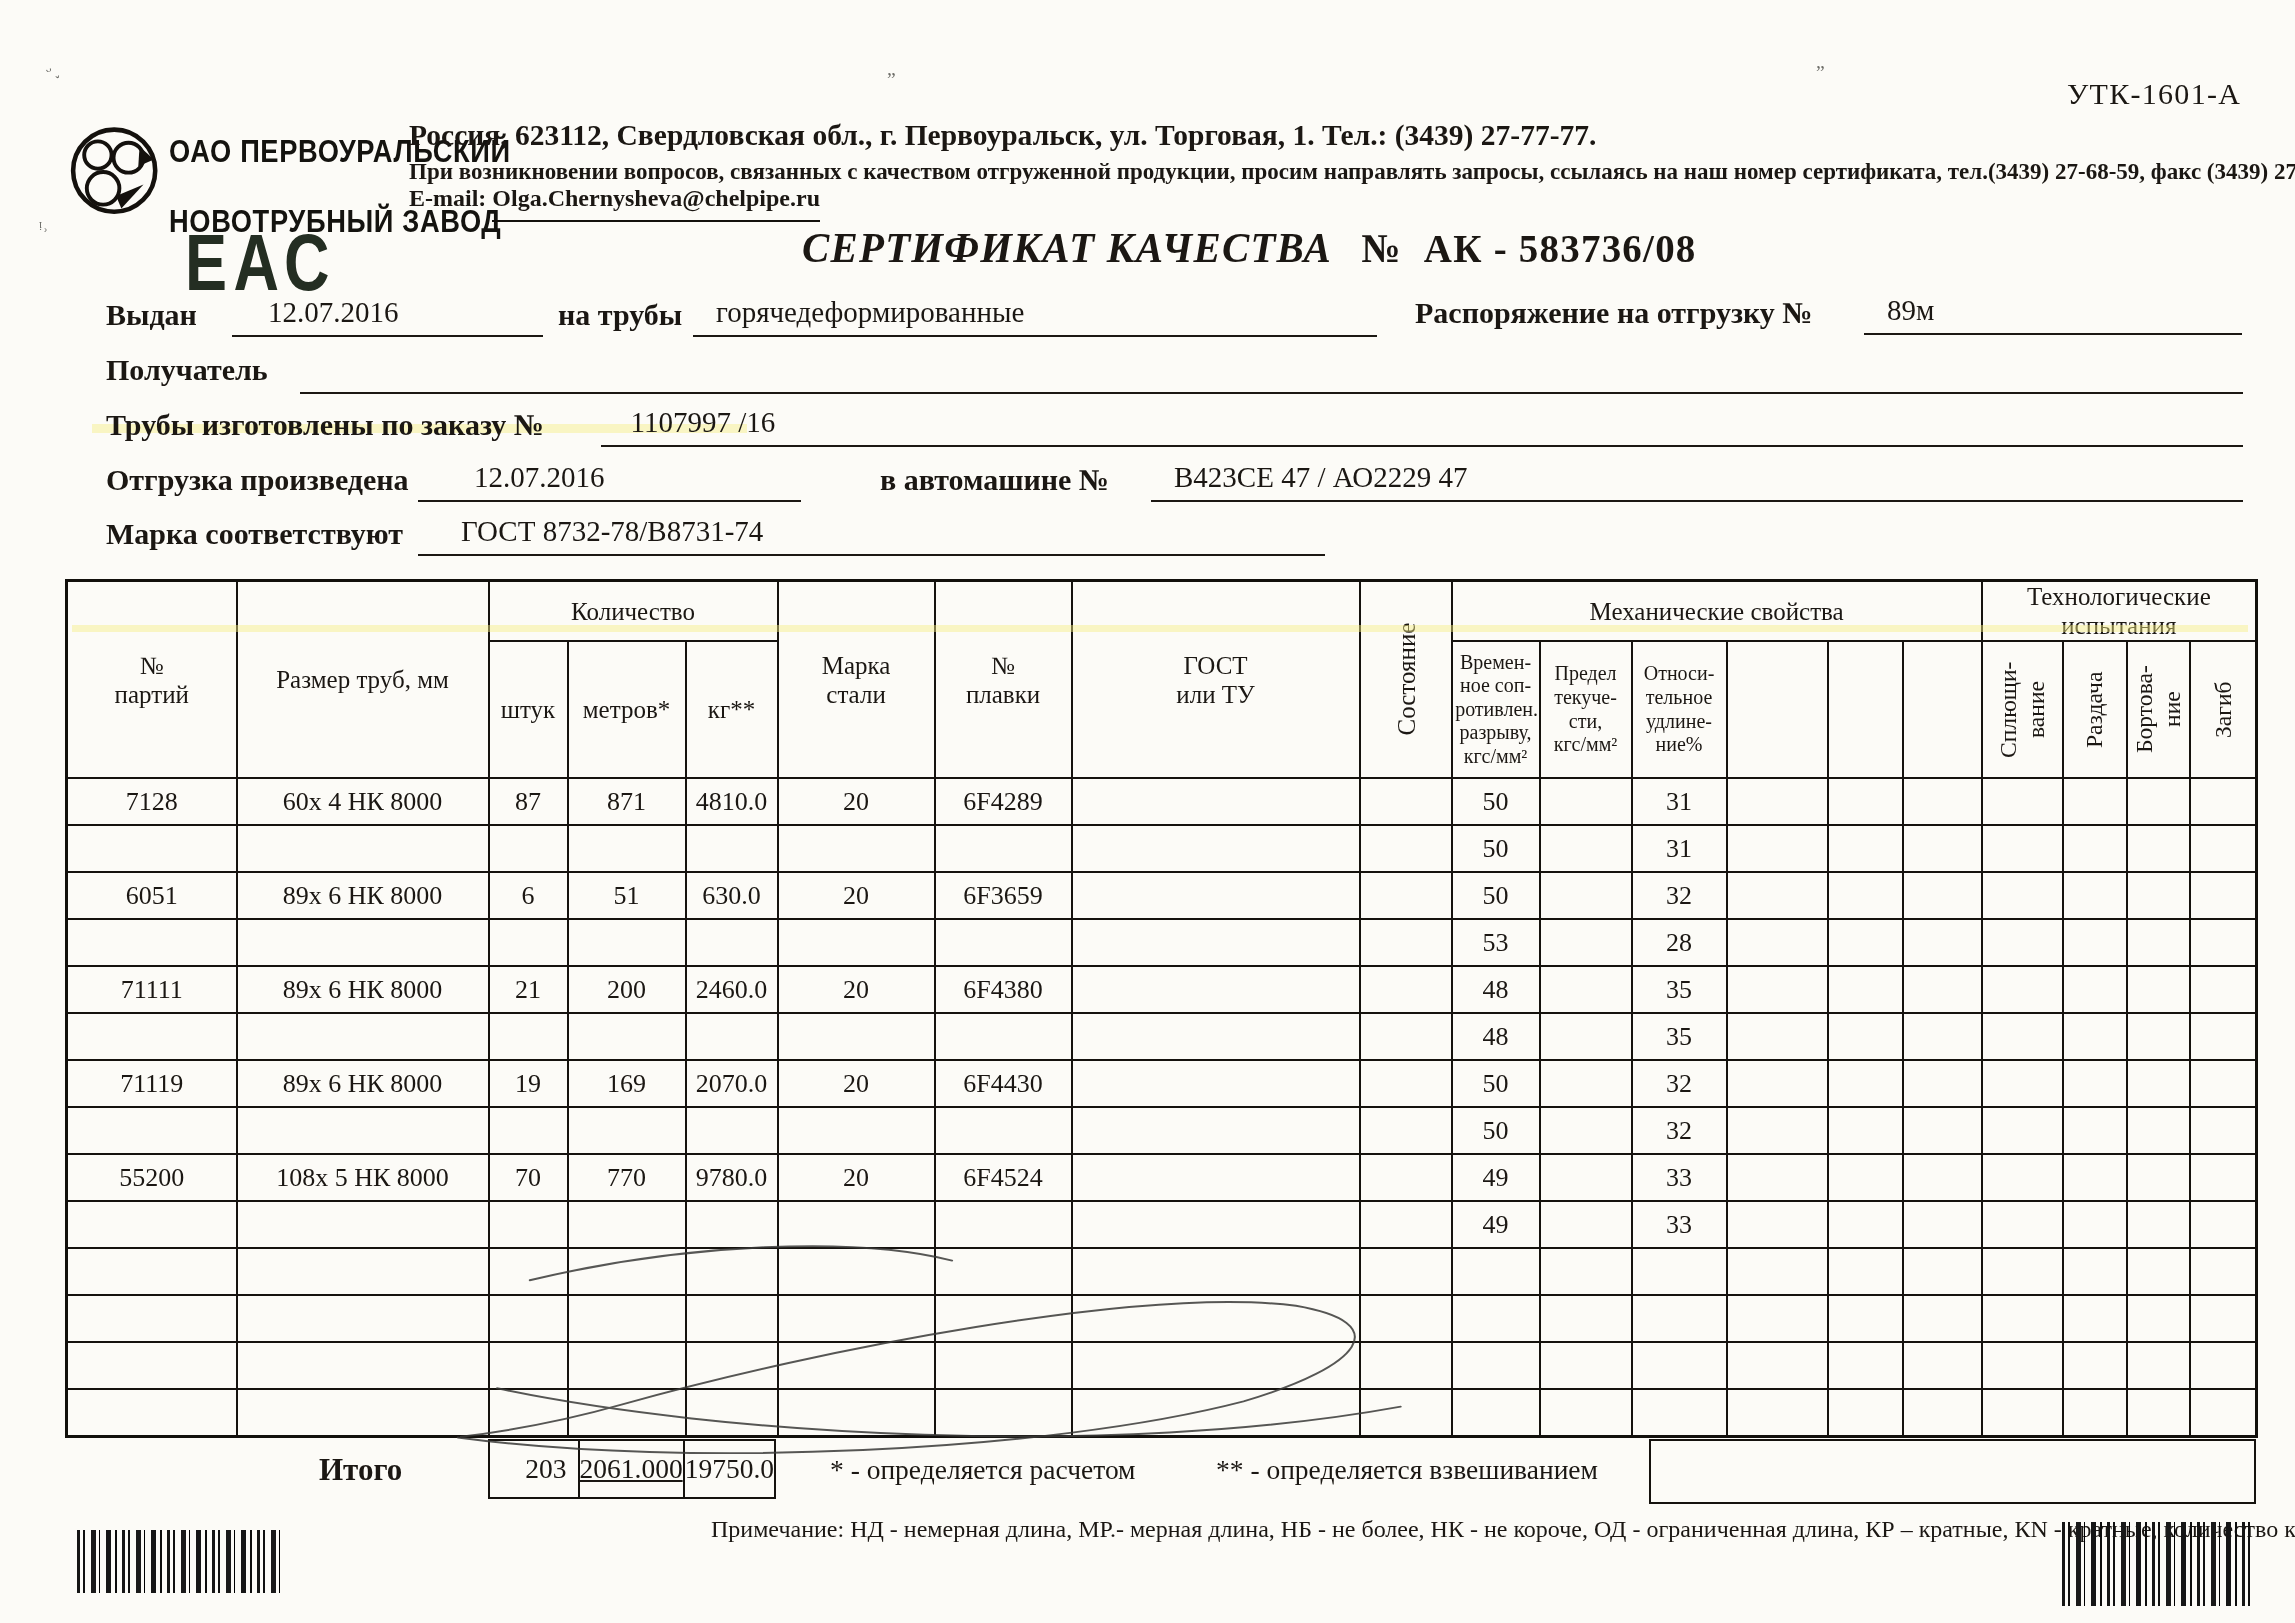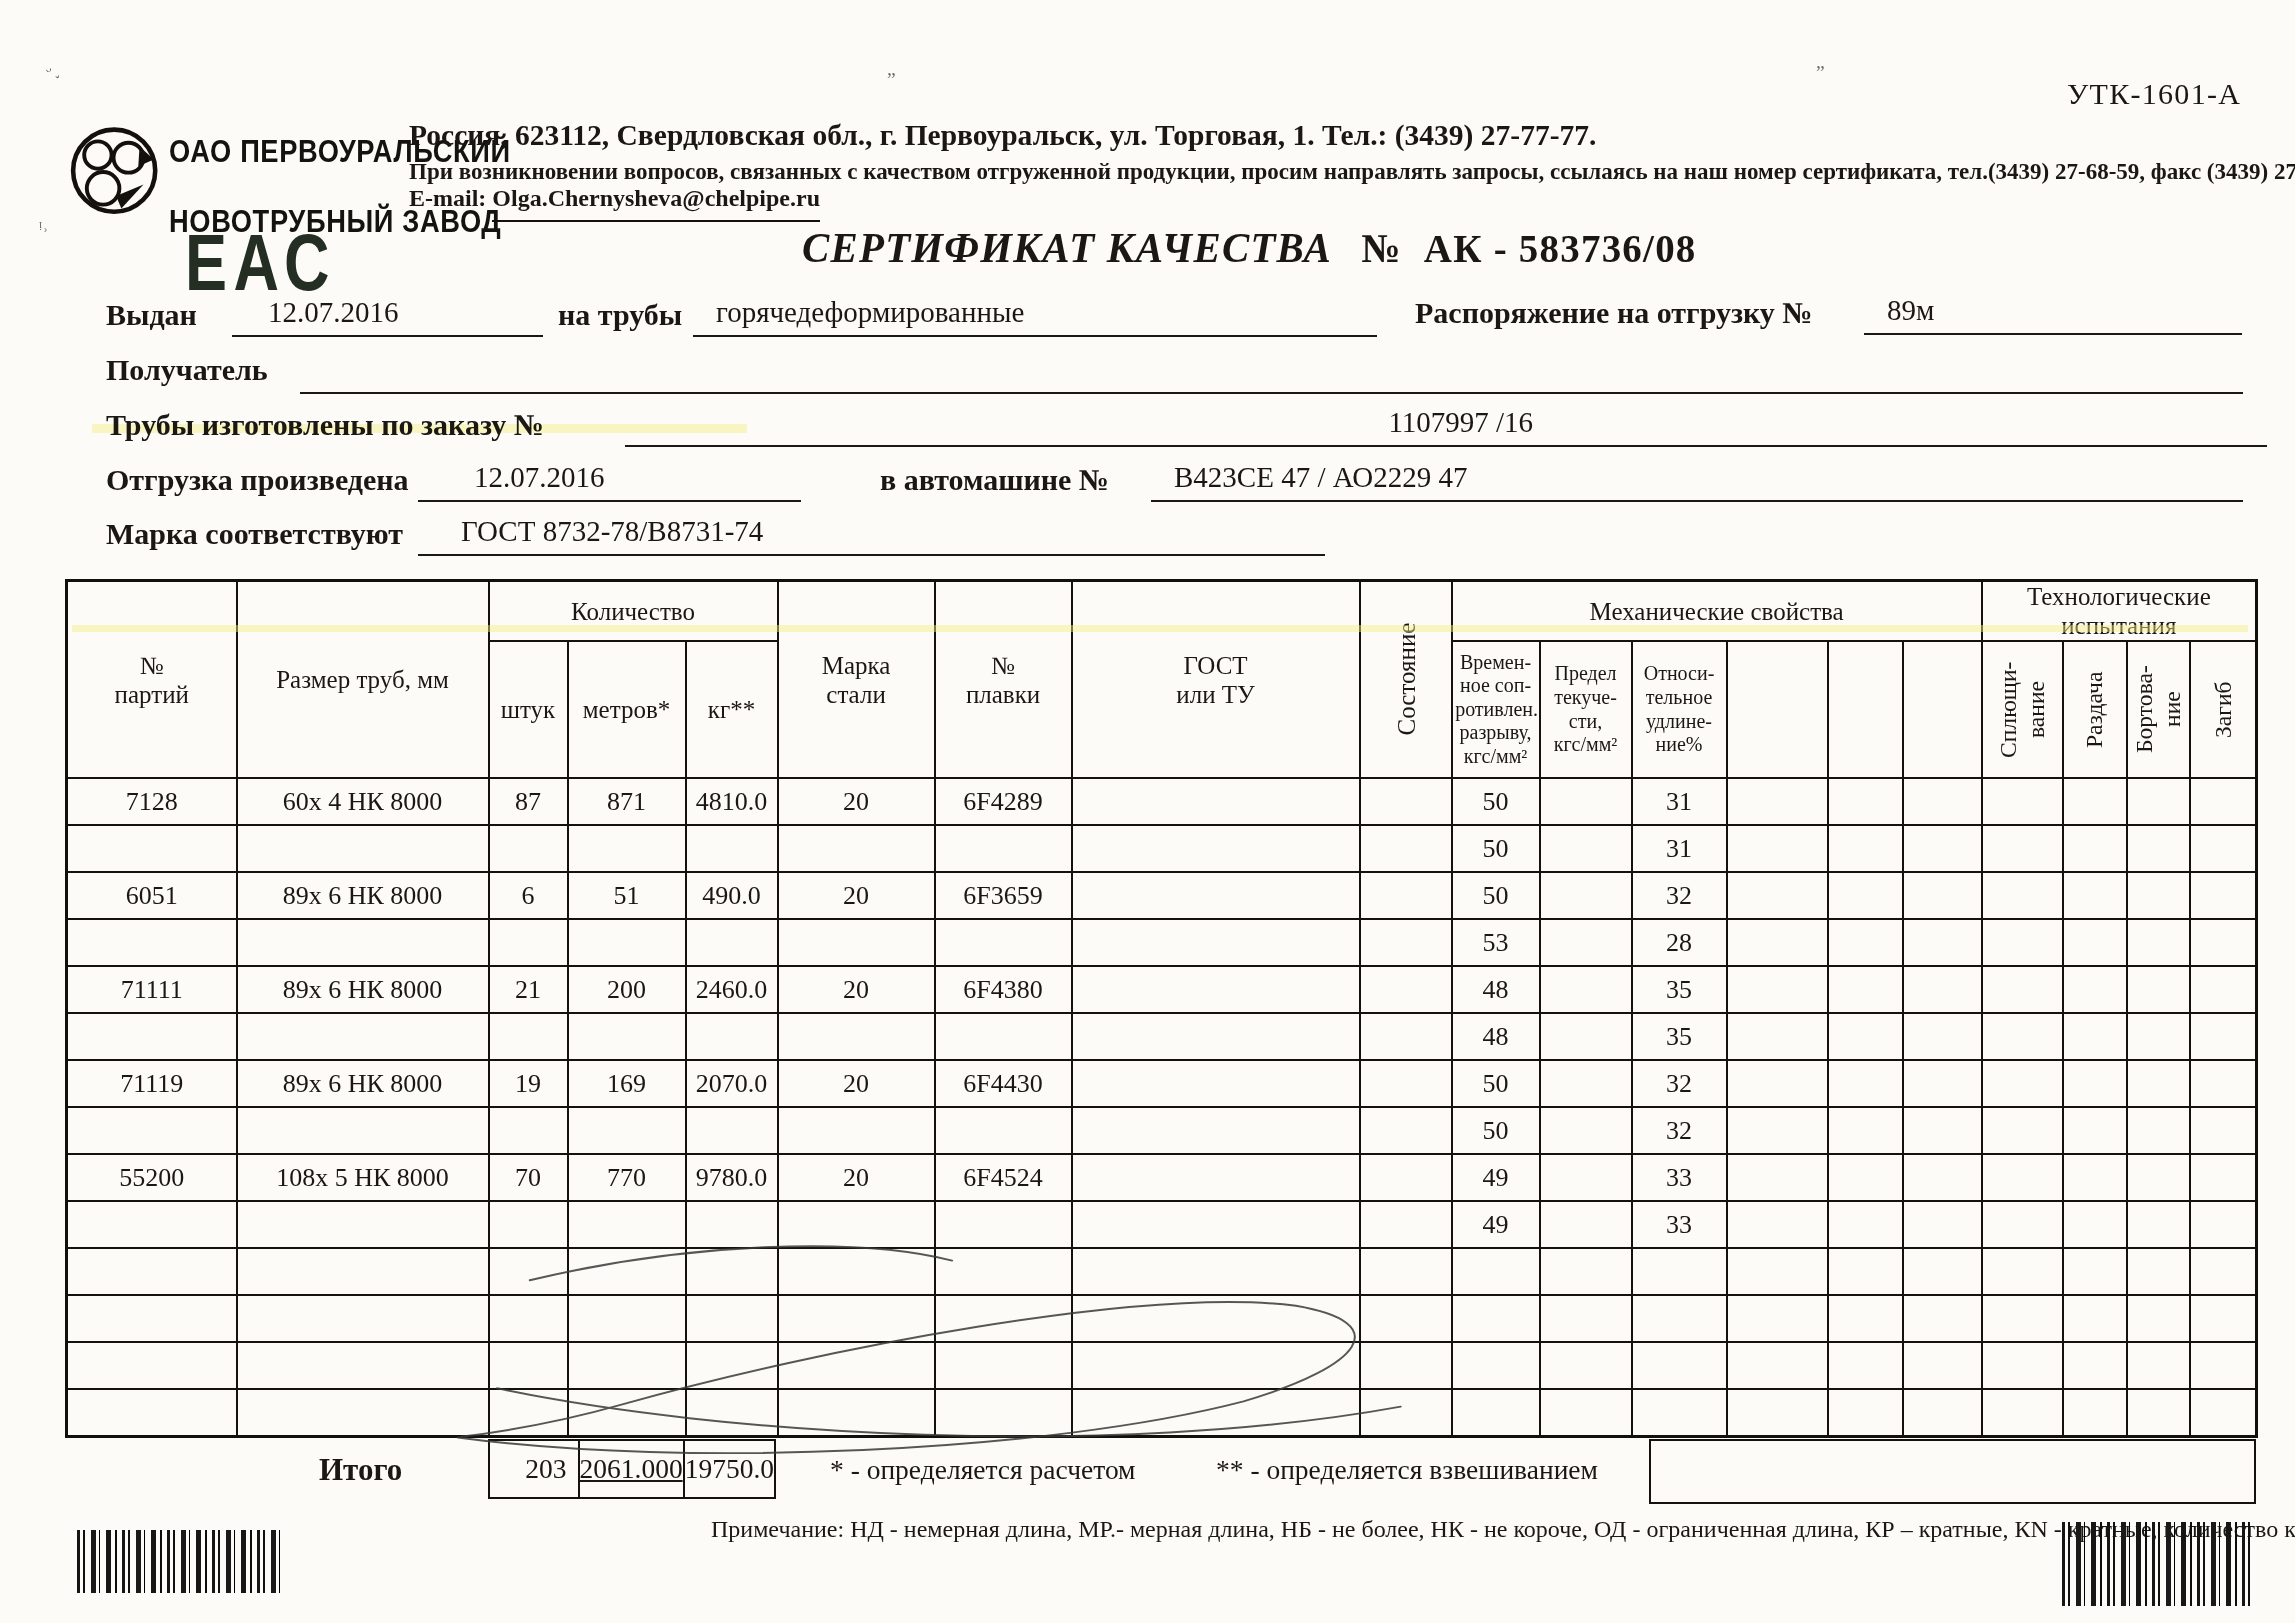--- a/index.html
+++ b/index.html
@@ -100,21 +100,21 @@
 <div class="abs lbl" style="left:558px;top:298px;">на трубы</div>
 <div class="abs fval" style="left:693px;top:296px;width:684px;padding-left:23px;">горячедеформированные</div>
 <div class="abs lbl" style="left:1415px;top:296px;">Распоряжение на отгрузку №</div>
 <div class="abs fval" style="left:1864px;top:294px;width:378px;padding-left:23px;">89м</div>
 
 <div class="abs lbl" style="left:106px;top:353px;">Получатель</div>
 <div class="abs fval" style="left:300px;top:353px;width:1943px;"></div>
 
 <div class="abs streak" style="left:92px;top:424px;width:655px;height:9.2px;"></div>
 <div class="abs lbl" style="left:106px;top:408px;">Трубы изготовлены по заказу №</div>
-<div class="abs fval" style="left:625px;top:406px;width:1642px;padding-left:29.5px;text-align:center;">1107997  /16</div>
+<div class="abs fval" style="left:601px;top:406px;width:1642px;padding-left:29.5px;">1107997  /16</div>
 
 <div class="abs lbl" style="left:106px;top:463px;">Отгрузка произведена</div>
 <div class="abs fval" style="left:418px;top:461px;width:383px;padding-left:56px;">12.07.2016</div>
 <div class="abs lbl" style="left:880px;top:463px;">в автомашине №</div>
 <div class="abs fval" style="left:1151px;top:461px;width:1092px;padding-left:23px;">В423СЕ 47 / АО2229 47</div>
 
 <div class="abs lbl" style="left:106px;top:517px;">Марка соответствуют</div>
 <div class="abs fval" style="left:418px;top:515px;width:907px;padding-left:43px;">ГОСТ 8732-78/В8731-74</div>
 
 <table class="cert abs" style="left:65px;top:579px;">
@@ -225,21 +225,21 @@
         <td></td>
         <td></td>
         <td></td>
         <td></td>
       </tr>
       <tr>
         <td>6051</td>
         <td>89х 6 НК 8000</td>
         <td>6</td>
         <td>51</td>
-        <td>490.0</td>
+        <td>630.0</td>
         <td>20</td>
         <td>6F3659</td>
         <td></td>
         <td></td>
         <td>50</td>
         <td></td>
         <td>32</td>
         <td></td>
         <td></td>
         <td></td>

